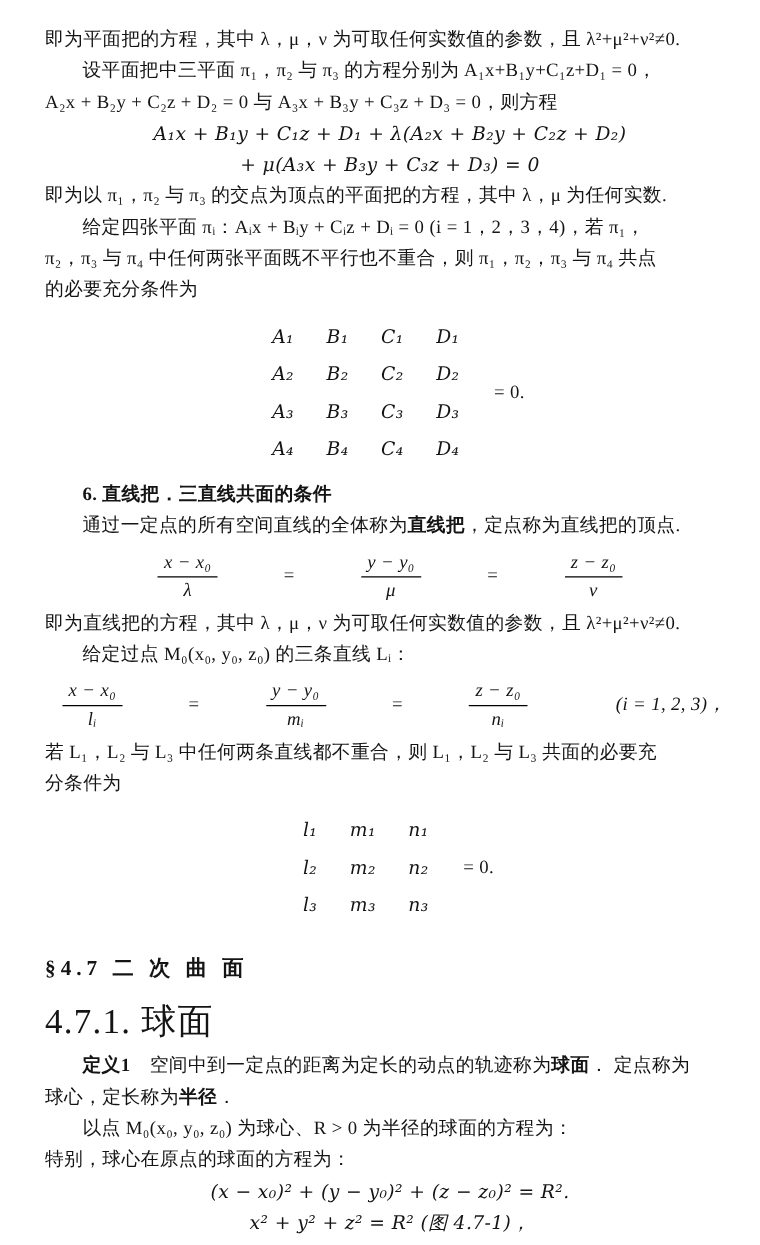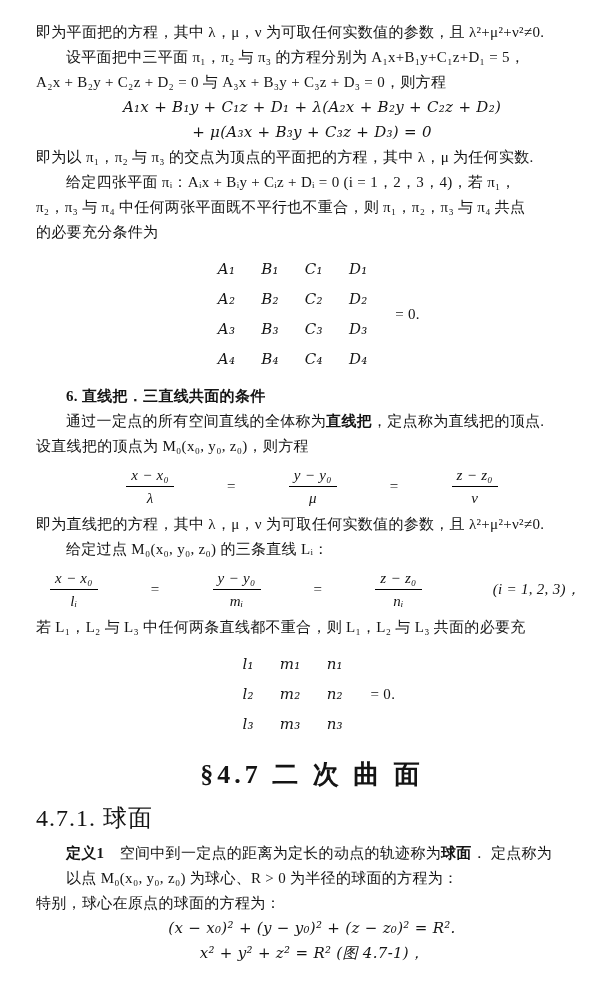--- a/index.html
+++ b/index.html
@@ -48,41 +48,40 @@
     display: grid; padding: 4px 12px;
     font-style: italic; font-family: "DejaVu Serif", serif;
     column-gap: 26px; row-gap: 5px;
     align-items: center;
   }
   .det-grid.cols4 { grid-template-columns: repeat(4, auto); }
   .det-grid.cols3 { grid-template-columns: repeat(3, auto); }
   .det-rhs { margin-left: 14px; font-style: normal; }
 
   .section-heading {
-    text-align: center;
     font-weight: bold;
-    font-size: 26px;
+    font-size: 17px;
     letter-spacing: 4px;
     margin: 20px 0 16px 0;
     line-height: 28px;
   }
   .sub-heading {
-    font-size: 24px;
+    font-size: 28px;
     letter-spacing: 1px;
     margin: 12px 0 10px 0;
     line-height: 26px;
   }
 </style>
 </head>
 <body>
 
 <div class="page">
 
   <div class="line">即为平面把的方程，其中 λ，μ，ν 为可取任何实数值的参数，且 λ²+μ²+ν²≠0.</div>
-  <div class="line indent">设平面把中三平面 π₁，π₂ 与 π₃ 的方程分别为 A₁x+B₁y+C₁z+D₁ = 5，</div>
+  <div class="line indent">设平面把中三平面 π₁，π₂ 与 π₃ 的方程分别为 A₁x+B₁y+C₁z+D₁ = 0，</div>
   <div class="line">A₂x + B₂y + C₂z + D₂ = 0 与 A₃x + B₃y + C₃z + D₃ = 0，则方程</div>
   <div class="line center math">A₁x + B₁y + C₁z + D₁ + λ(A₂x + B₂y + C₂z + D₂)</div>
   <div class="line center math">+ μ(A₃x + B₃y + C₃z + D₃) = 0</div>
   <div class="line">即为以 π₁，π₂ 与 π₃ 的交点为顶点的平面把的方程，其中 λ，μ 为任何实数.</div>
   <div class="line indent">给定四张平面 πᵢ：Aᵢx + Bᵢy + Cᵢz + Dᵢ = 0 (i = 1，2，3，4)，若 π₁，</div>
   <div class="line">π₂，π₃ 与 π₄ 中任何两张平面既不平行也不重合，则 π₁，π₂，π₃ 与 π₄ 共点</div>
   <div class="line">的必要充分条件为</div>
 
   <div class="det-row">
     <div class="det">
@@ -107,21 +106,20 @@
       </div>
       <div class="vbar"></div>
     </div>
     <span class="det-rhs">= 0.</span>
   </div>
 
   <div class="line indent bold">6. 直线把．三直线共面的条件</div>
   <div class="line indent">
     <span>通过一定点的所有空间直线的全体称为</span><span class="bold">直线把</span><span>，定点称为直线把的顶点.</span>
   </div>
-  <div class="line">设直线把的顶点为 M₀(x₀, y₀, z₀)，则方程</div>
 
   <div class="eq-row">
     <span class="frac">
         <span class="num">x − x₀</span>
         <span class="den">λ</span>
       </span>
     <span class="eq-sep">=</span>
     <span class="frac">
         <span class="num">y − y₀</span>
         <span class="den">μ</span>
@@ -148,20 +146,21 @@
       </span>
     <span class="eq-sep">=</span>
     <span class="frac">
         <span class="num">z − z₀</span>
         <span class="den">nᵢ</span>
       </span>
     <span class="eq-suffix">(i = 1, 2, 3)，</span>
   </div>
 
   <div class="line">若 L₁，L₂ 与 L₃ 中任何两条直线都不重合，则 L₁，L₂ 与 L₃ 共面的必要充</div>
+  <div class="line">分条件为</div>
 
   <div class="det-row">
     <div class="det">
       <div class="vbar"></div>
       <div class="det-grid cols3">
         <span>l₁</span>
         <span>m₁</span>
         <span>n₁</span>
         <span>l₂</span>
         <span>m₂</span>
@@ -178,18 +177,21 @@
   <div class="section-heading">
     <span>§4.7</span>
     <span>二 次 曲 面</span>
   </div>
 
   <div class="sub-heading">4.7.1. 球面</div>
 
   <div class="line indent">
     <span class="bold">定义1</span><span>　空间中到一定点的距离为定长的动点的轨迹称为</span><span class="bold">球面</span><span>． 定点称为</span>
   </div>
+  <div class="line">
+    <span>球心，定长称为</span><span class="bold">半径</span><span>．</span>
+  </div>
   <div class="line indent">以点 M₀(x₀, y₀, z₀) 为球心、R &gt; 0 为半径的球面的方程为：</div>
   <div class="line">特别，球心在原点的球面的方程为：</div>
   <div class="line center math">(x − x₀)² + (y − y₀)² + (z − z₀)² = R².</div>
   <div class="line center math">x² + y² + z² = R² (图 4.7-1)，</div>
 
 </div>
 
 </body></html>

